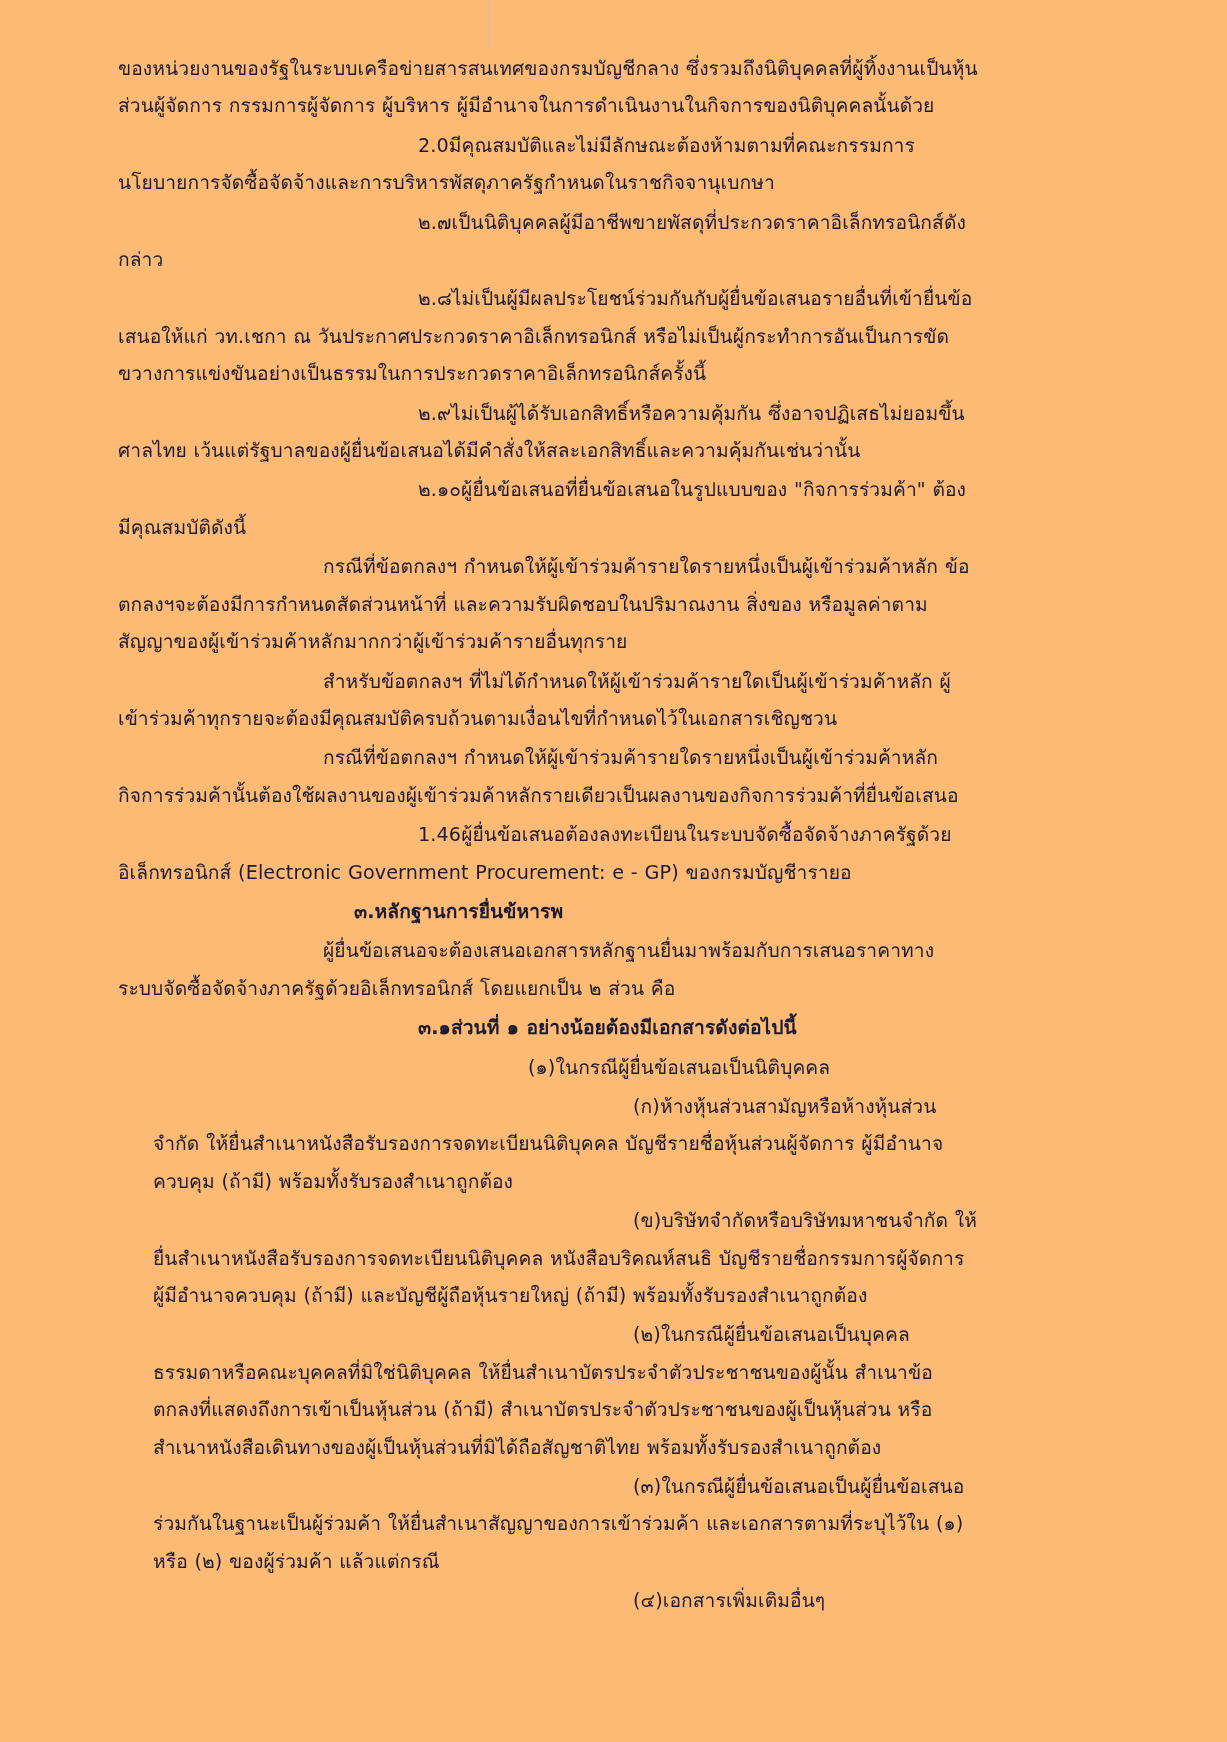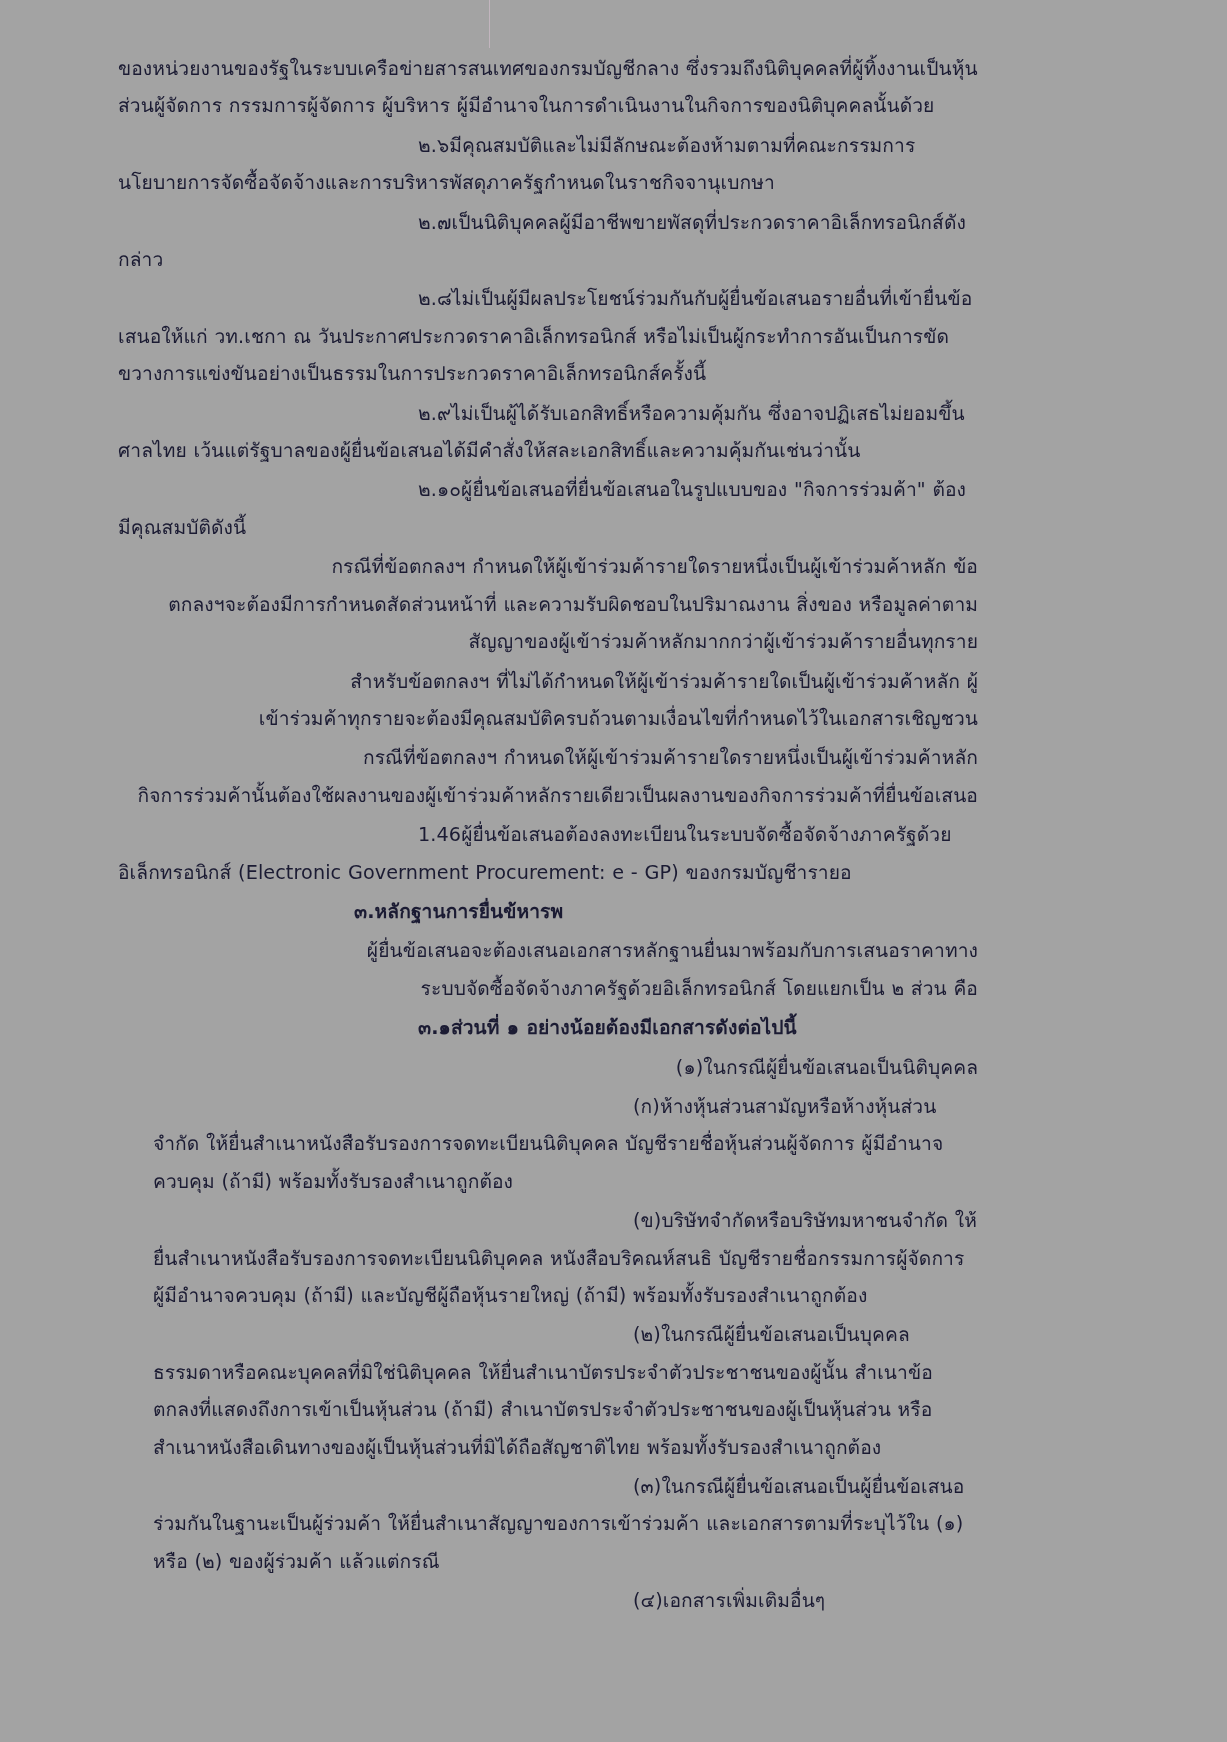--- a/index.html
+++ b/index.html
@@ -11,21 +11,21 @@
     width: 1227px;
     height: 1742px;
     font-family: "DejaVu Sans", sans-serif;
     color: #1a1a2e;
     position: relative;
     overflow: hidden;
   }
   .page {
     position: absolute;
     inset: 0;
-    background: #a3a3a3;
+    background: #fdba74;
     text-decoration: underline;
   }
   
   .scan-line {
     position: absolute;
     left: 489px;
     top: 0;
     width: 1px;
     height: 48px;
     background: #c9b9c4;
@@ -39,21 +39,21 @@
   }
   p {
     margin: 0 0 2px 0;
     font-size: 19.2px;
     line-height: 37.4px;
     color: #1b1b33;
     letter-spacing: 0.1px;
     text-align: left;
     word-spacing: 0.5px;
   }
-  .indent-2 { text-indent: 205px; text-align: right; }
+  .indent-2 { text-indent: 205px; }
   .indent-3 { text-indent: 240px; margin-left: 35px; }
   .indent-hang { text-indent: 150px; }
   .noindent { text-indent: 0; }
   .bold { font-weight: bold; }
   .num-col {
     display: inline-block;
     min-width: 54px;
   }
   .num-col-wide {
     display: inline-block;
@@ -68,21 +68,21 @@
 </style>
 </head>
 <body>
 
 <div class="page">
   <div class="scan-line"></div>
   <div class="content">
 
     <p class="noindent">ของหน่วยงานของรัฐในระบบเครือข่ายสารสนเทศของกรมบัญชีกลาง ซึ่งรวมถึงนิติบุคคลที่ผู้ทิ้งงานเป็นหุ้นส่วนผู้จัดการ กรรมการผู้จัดการ ผู้บริหาร ผู้มีอำนาจในการดำเนินงานในกิจการของนิติบุคคลนั้นด้วย</p>
 
-    <p class="indent-hang"><span class="num-col-wide">๒.๖</span><span>มีคุณสมบัติและไม่มีลักษณะต้องห้ามตามที่คณะกรรมการนโยบายการจัดซื้อจัดจ้างและการบริหารพัสดุภาครัฐกำหนดในราชกิจจานุเบกษา</span></p>
+    <p class="indent-hang"><span class="num-col-wide">2.0</span><span>มีคุณสมบัติและไม่มีลักษณะต้องห้ามตามที่คณะกรรมการนโยบายการจัดซื้อจัดจ้างและการบริหารพัสดุภาครัฐกำหนดในราชกิจจานุเบกษา</span></p>
 
     <p class="indent-hang"><span class="num-col-wide">๒.๗</span><span>เป็นนิติบุคคลผู้มีอาชีพขายพัสดุที่ประกวดราคาอิเล็กทรอนิกส์ดังกล่าว</span></p>
 
     <p class="indent-hang"><span class="num-col-wide">๒.๘</span><span>ไม่เป็นผู้มีผลประโยชน์ร่วมกันกับผู้ยื่นข้อเสนอรายอื่นที่เข้ายื่นข้อเสนอให้แก่ วท.เชกา ณ วันประกาศประกวดราคาอิเล็กทรอนิกส์ หรือไม่เป็นผู้กระทำการอันเป็นการขัดขวางการแข่งขันอย่างเป็นธรรมในการประกวดราคาอิเล็กทรอนิกส์ครั้งนี้</span></p>
 
     <p class="indent-hang"><span class="num-col-wide">๒.๙</span><span>ไม่เป็นผู้ได้รับเอกสิทธิ์หรือความคุ้มกัน ซึ่งอาจปฏิเสธไม่ยอมขึ้นศาลไทย เว้นแต่รัฐบาลของผู้ยื่นข้อเสนอได้มีคำสั่งให้สละเอกสิทธิ์และความคุ้มกันเช่นว่านั้น</span></p>
 
     <p class="indent-hang"><span class="num-col-wide">๒.๑๐</span><span>ผู้ยื่นข้อเสนอที่ยื่นข้อเสนอในรูปแบบของ "กิจการร่วมค้า" ต้องมีคุณสมบัติดังนี้</span></p>
 
     <p class="indent-2">กรณีที่ข้อตกลงฯ กำหนดให้ผู้เข้าร่วมค้ารายใดรายหนึ่งเป็นผู้เข้าร่วมค้าหลัก ข้อตกลงฯจะต้องมีการกำหนดสัดส่วนหน้าที่ และความรับผิดชอบในปริมาณงาน สิ่งของ หรือมูลค่าตามสัญญาของผู้เข้าร่วมค้าหลักมากกว่าผู้เข้าร่วมค้ารายอื่นทุกราย</p>

